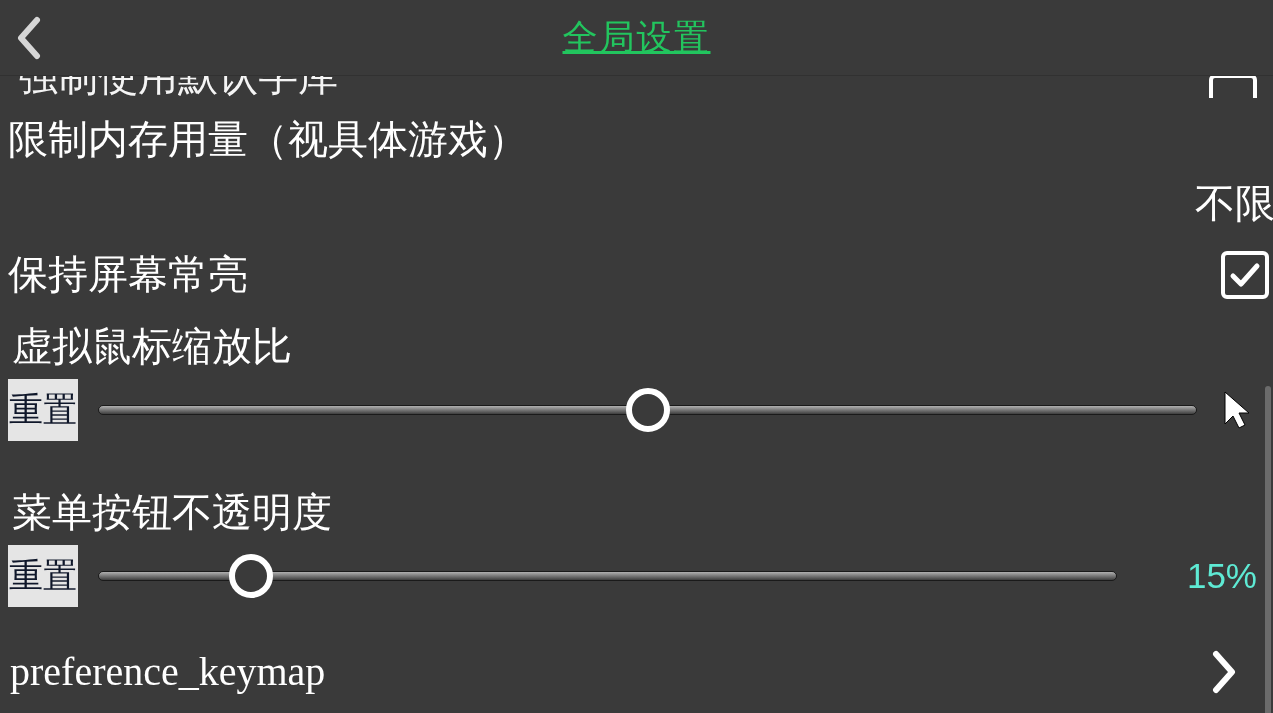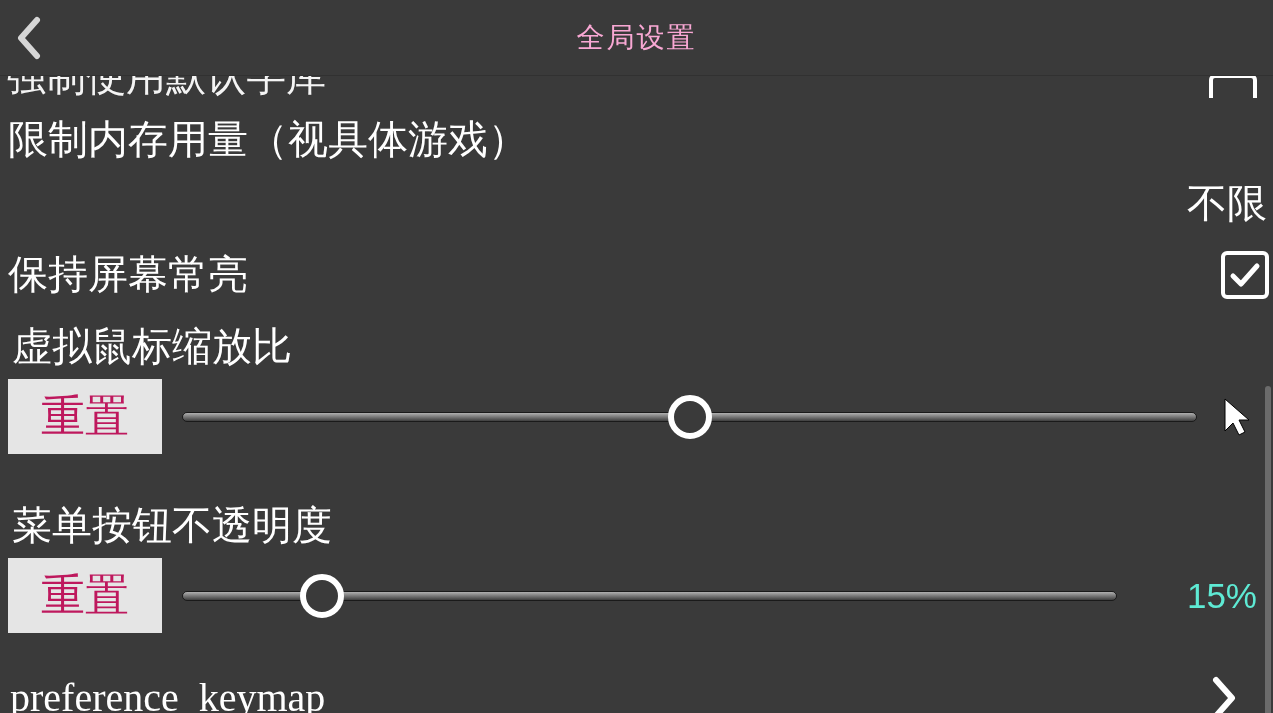--- a/index.html
+++ b/index.html
@@ -31,23 +31,24 @@
     transform: translateY(-50%);
     width: 40px;
     height: 50px;
     display: flex;
     align-items: center;
     justify-content: center;
     cursor: pointer;
   }
   .back-btn svg { display: block; }
   .title {
-    font-size: 28px;
-    color: #f9a8d4;
+    font-size: 35px;
+    color: #22c55e;
     letter-spacing: 2px;
+    text-decoration: underline;
   }
 
   
   .content {
     position: absolute;
     top: 76px;
     left: 0;
     right: 0;
     bottom: 0;
     overflow: hidden;
@@ -64,21 +65,21 @@
 
   
   .cutoff-row {
     position: relative;
     height: 22px;
     overflow: hidden;
   }
   .cutoff-label {
     position: absolute;
     bottom: -6px;
-    left: 6px;
+    left: 18px;
     font-size: 40px;
     color: #ffffff;
     opacity: 0.95;
   }
   .cutoff-check {
     position: absolute;
     right: 16px;
     bottom: -24px;
     width: 48px;
     height: 48px;
@@ -87,21 +88,21 @@
     background: #3a3a3a;
   }
 
   .memory-row {
     margin-top: 18px;
     padding-left: 2px;
   }
   .memory-value-row {
     display: flex;
     justify-content: flex-end;
-    padding-right: 8px;
+    padding-right: 0;
     margin-top: 12px;
   }
   .memory-value {
     font-size: 40px;
     color: #ffffff;
     margin-right: -2px; 
   }
 
   
   .keepon-row {
@@ -133,23 +134,23 @@
   .slider-row {
     display: flex;
     align-items: center;
     margin-top: 8px;
     padding-left: 8px;
     padding-right: 16px;
     gap: 20px;
   }
   .reset-btn {
     background: #e5e5e5;
-    color: #be185d;
-    font-size: 44px;
-    padding: 8px 33px;
+    color: #0f172a;
+    font-size: 34px;
+    padding: 8px 1px;
     border: none;
     cursor: pointer;
     font-family: inherit;
   }
   .slider-track-wrap {
     flex: 1;
     position: relative;
     height: 44px;
     display: flex;
     align-items: center;

